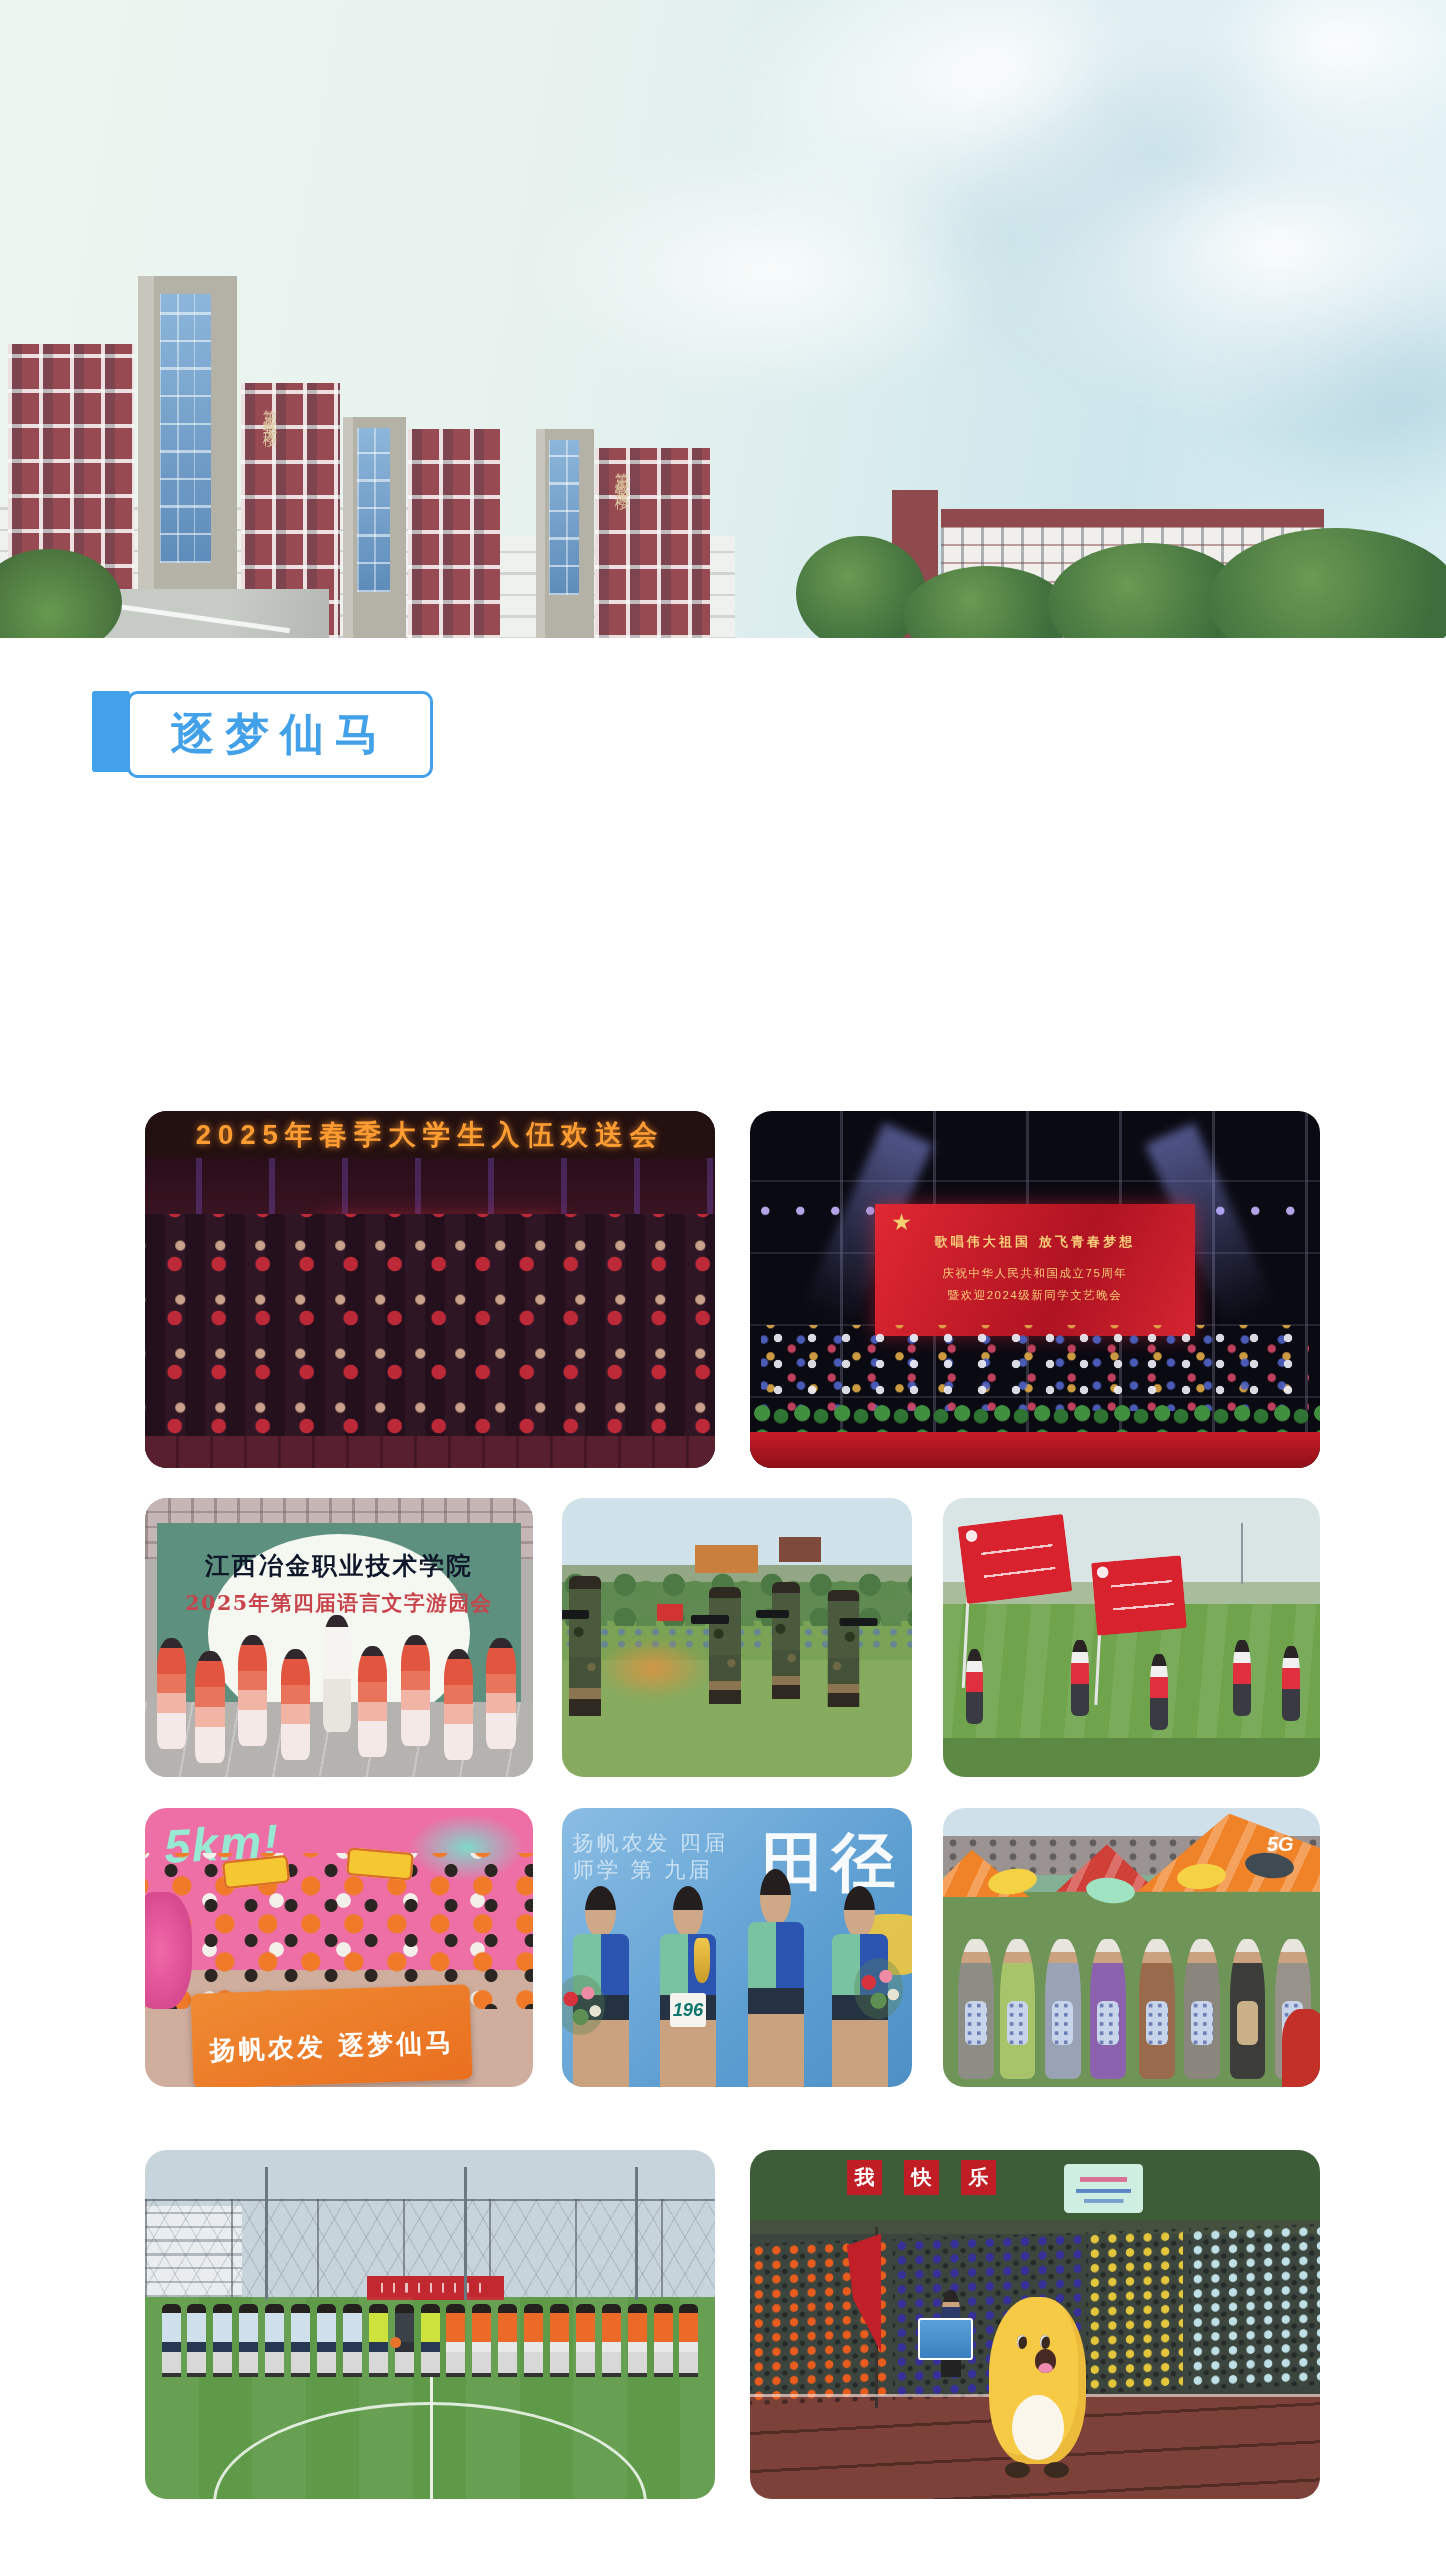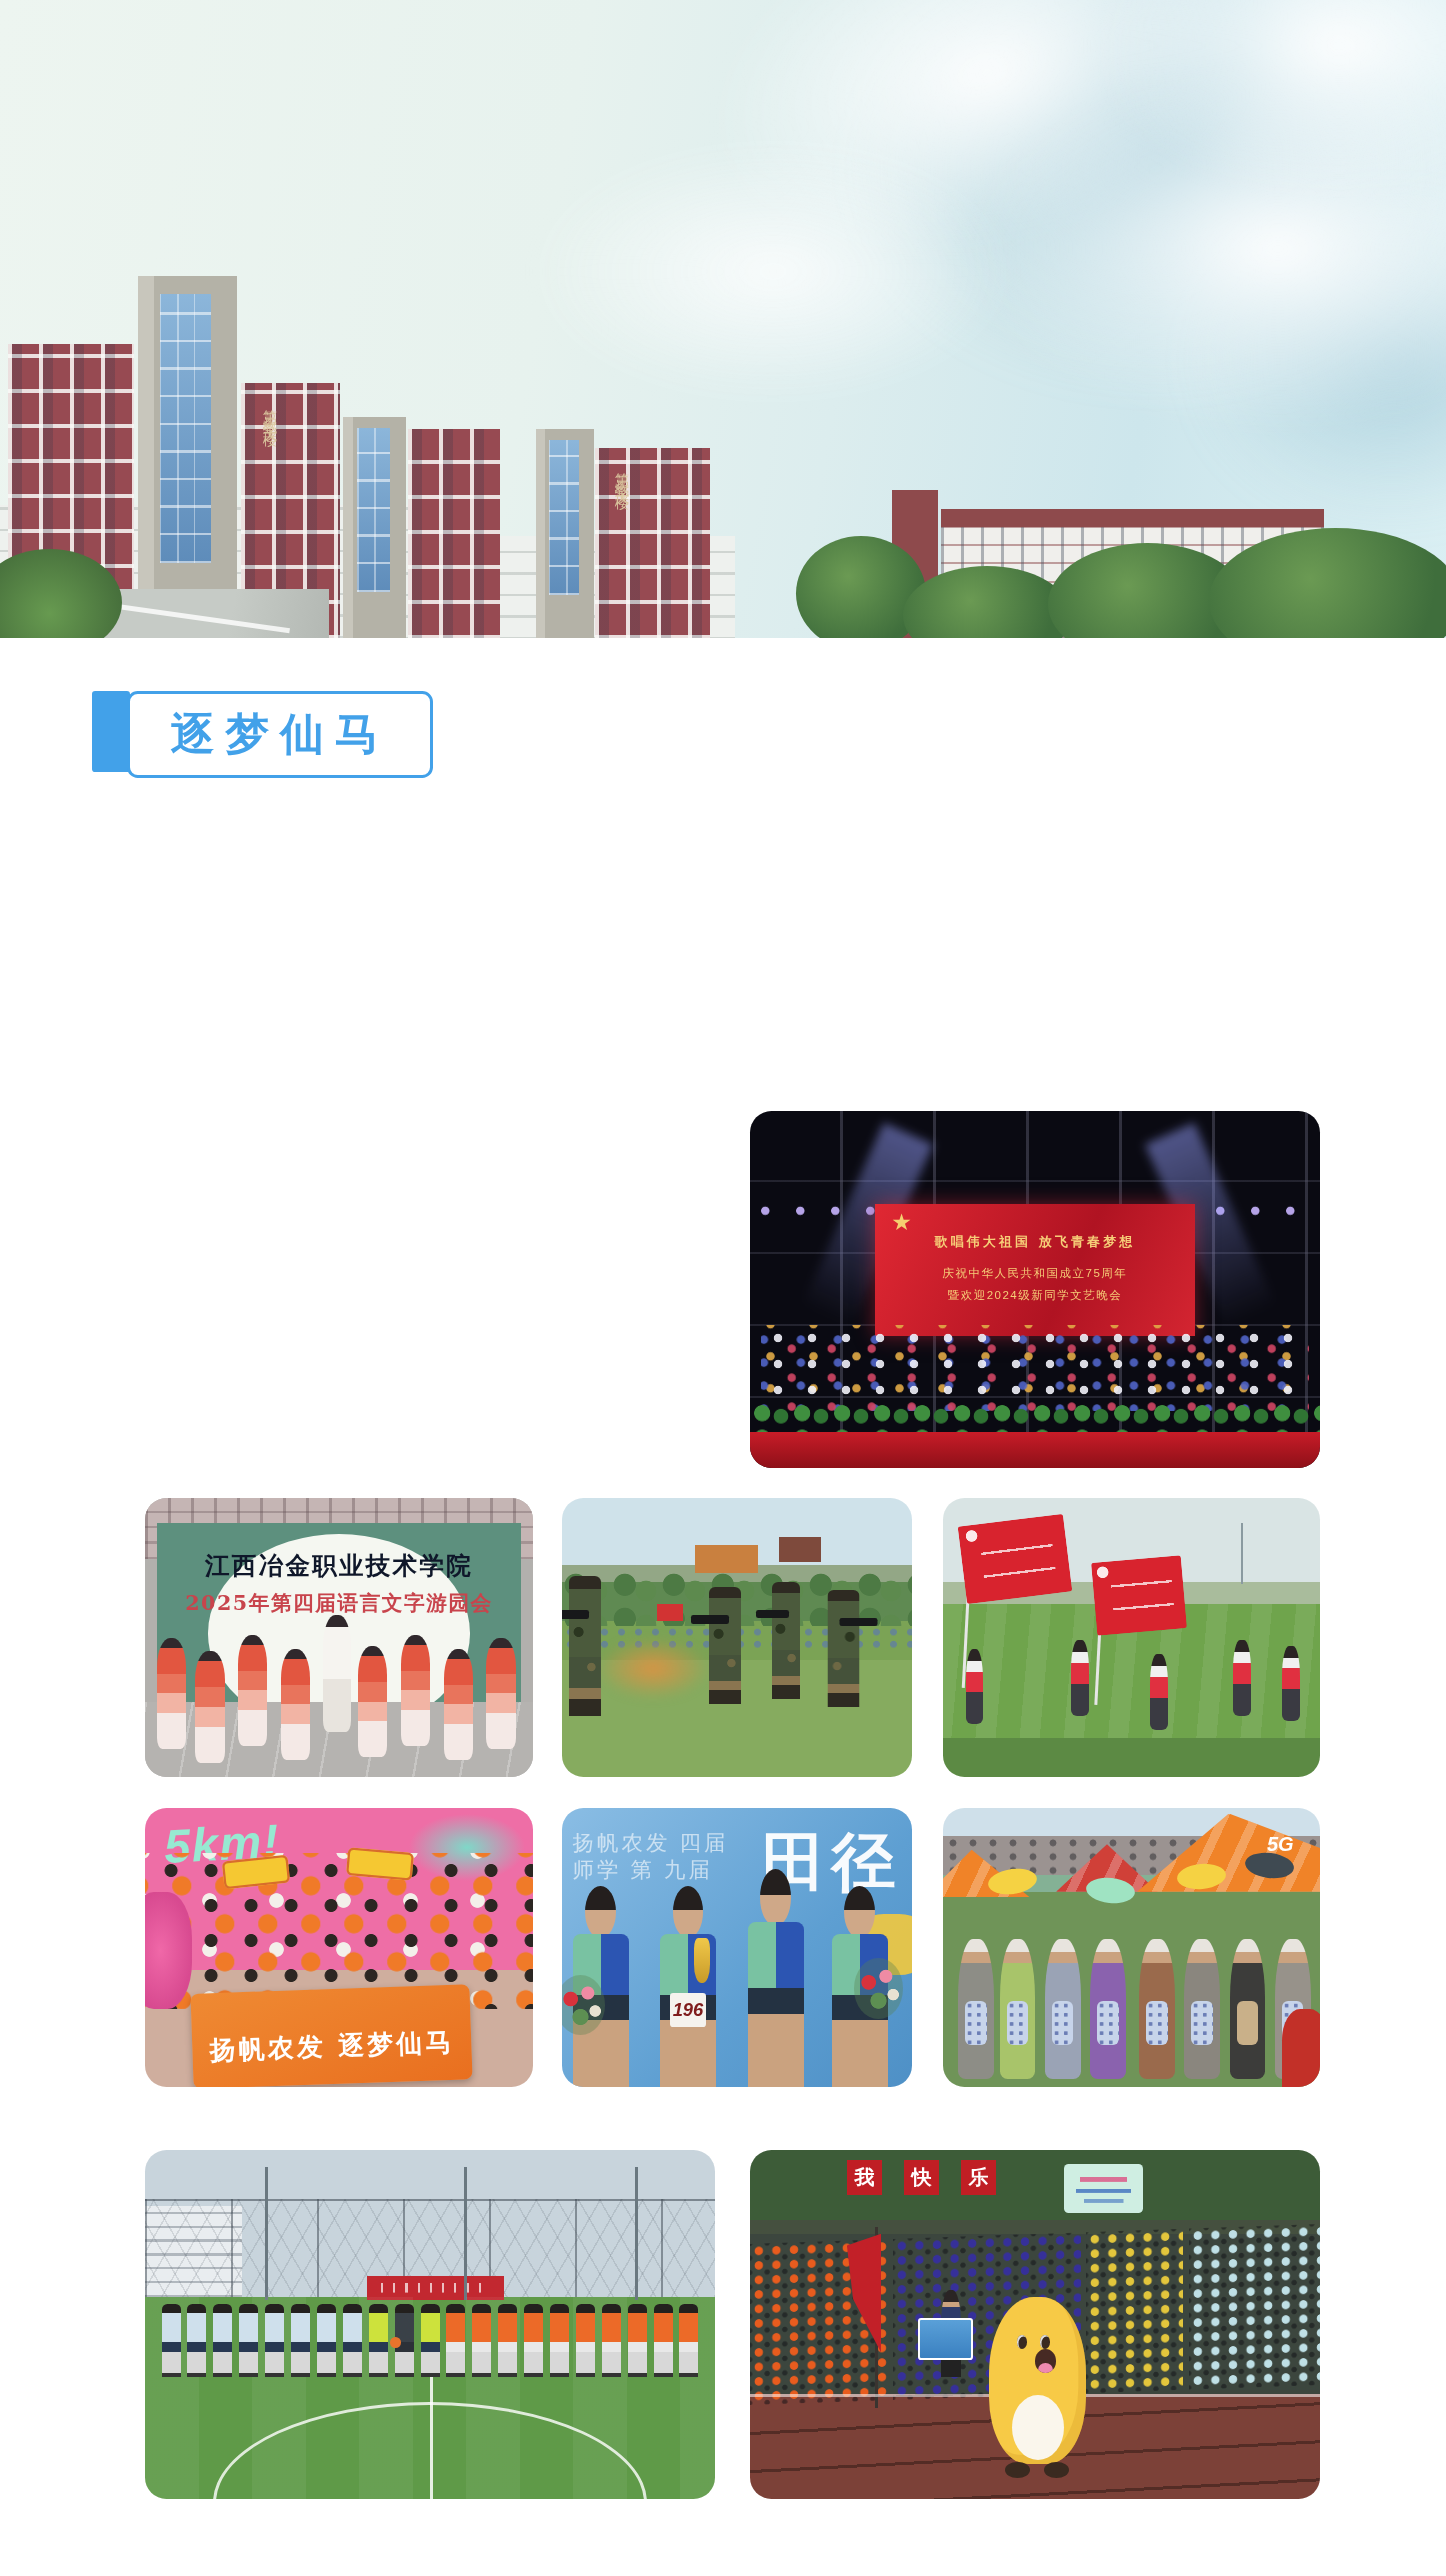--- a/index.html
+++ b/index.html
@@ -213,21 +213,21 @@
   .a1{left:1%;} .a2{left:26%;} .a3{left:51%;height:78%;} .a4{left:75%;}
   .bouq{position:absolute;width:70%;height:30%;bottom:26%;left:-14%;border-radius:50%;background-image:
      radial-gradient(circle at 30% 40%,#d8323c 0 6.9px,transparent 7.7px),
      radial-gradient(circle at 65% 30%,#ef8ba4 0 6.1px,transparent 6.9px),
      radial-gradient(circle at 50% 70%,#5d8f52 0 7.7px,transparent 8.4px),
      radial-gradient(circle at 80% 60%,#e8e2d2 0 5.4px,transparent 6.1px);background-color:rgba(90,130,80,.35);}
   .bq4{left:auto;right:-12%;bottom:34%;}
   .cup{position:absolute;left:58%;bottom:52%;width:24%;height:22%;
      background:linear-gradient(180deg,#f0c84a,#c89a28);border-radius:24% 24% 42% 42%;}
   .bib{position:absolute;left:24%;bottom:30%;width:52%;height:17%;background:#f5f3ee;border-radius:3.1px;
-     display:flex;align-items:center;justify-content:center;color:#7f1d1d;font-size:18.4px;font-weight:bold;}
+     display:flex;align-items:center;justify-content:center;color:#0f766e;font-size:18.4px;font-weight:bold;}
 
   
   .ph8{background:linear-gradient(180deg,#cfe0ea 0 10%,#9b9391 10% 24%,#84b195 24% 30%,#6f9458 30% 100%);}
   .p8-win{left:0;top:10%;width:100%;height:14%;background-image:
      radial-gradient(circle,rgba(50,50,55,.55) 0 3.1px,transparent 3.8px);background-size:20px 13.8px;}
   .tent{position:absolute;background-color:#f08328;background-image:
      repeating-linear-gradient(115deg,rgba(255,255,255,.25) 0 9.2px,transparent 9.2px 29px);}
   .tentR{right:-6%;top:2%;width:58%;height:28%;clip-path:polygon(6% 100%,48% 0,100% 55%,100% 100%);}
   .tentL{left:-5%;top:15%;width:28%;height:17%;clip-path:polygon(0 100%,45% 0,100% 100%);}
   .tentM{left:30%;top:13%;width:27%;height:17%;background-color:#d04038;clip-path:polygon(0 100%,50% 0,100% 100%);}
@@ -353,20 +353,30 @@
     </div>
     <div class="abs tuft" style="left:-23px;top:549px;width:145px;height:107px;"></div>
   </div>
 
   <div class="abs accentsq"></div>
   <div class="abs headbox">
     <span class="headtitle">逐梦仙马</span>
   </div>
 
 
+  <div class="abs ph ph1">
+    <div class="abs p1-marquee">2025年春季大学生入伍欢送会</div>
+    <div class="abs p1-lights"></div>
+    <div class="abs p1-screen">
+      <span class="p1-title">2025年春季大学生入伍欢送会</span>
+      <span class="p1-sub">江西冶金职业技术学院人民武装部</span>
+    </div>
+    <div class="abs p1-crowd"></div>
+    <div class="abs p1-chairs"></div>
+  </div>
 
   <div class="abs ph ph2">
     <div class="abs p2-truss"></div>
     <div class="abs p2-dots"></div>
     <div class="abs beam b1"></div>
     <div class="abs beam b2"></div>
     <div class="abs p2-screen">
       <span class="p2-star">★</span>
       <span class="p2-l1">歌唱伟大祖国  放飞青春梦想</span>
       <span class="p2-l2">庆祝中华人民共和国成立75周年</span>

